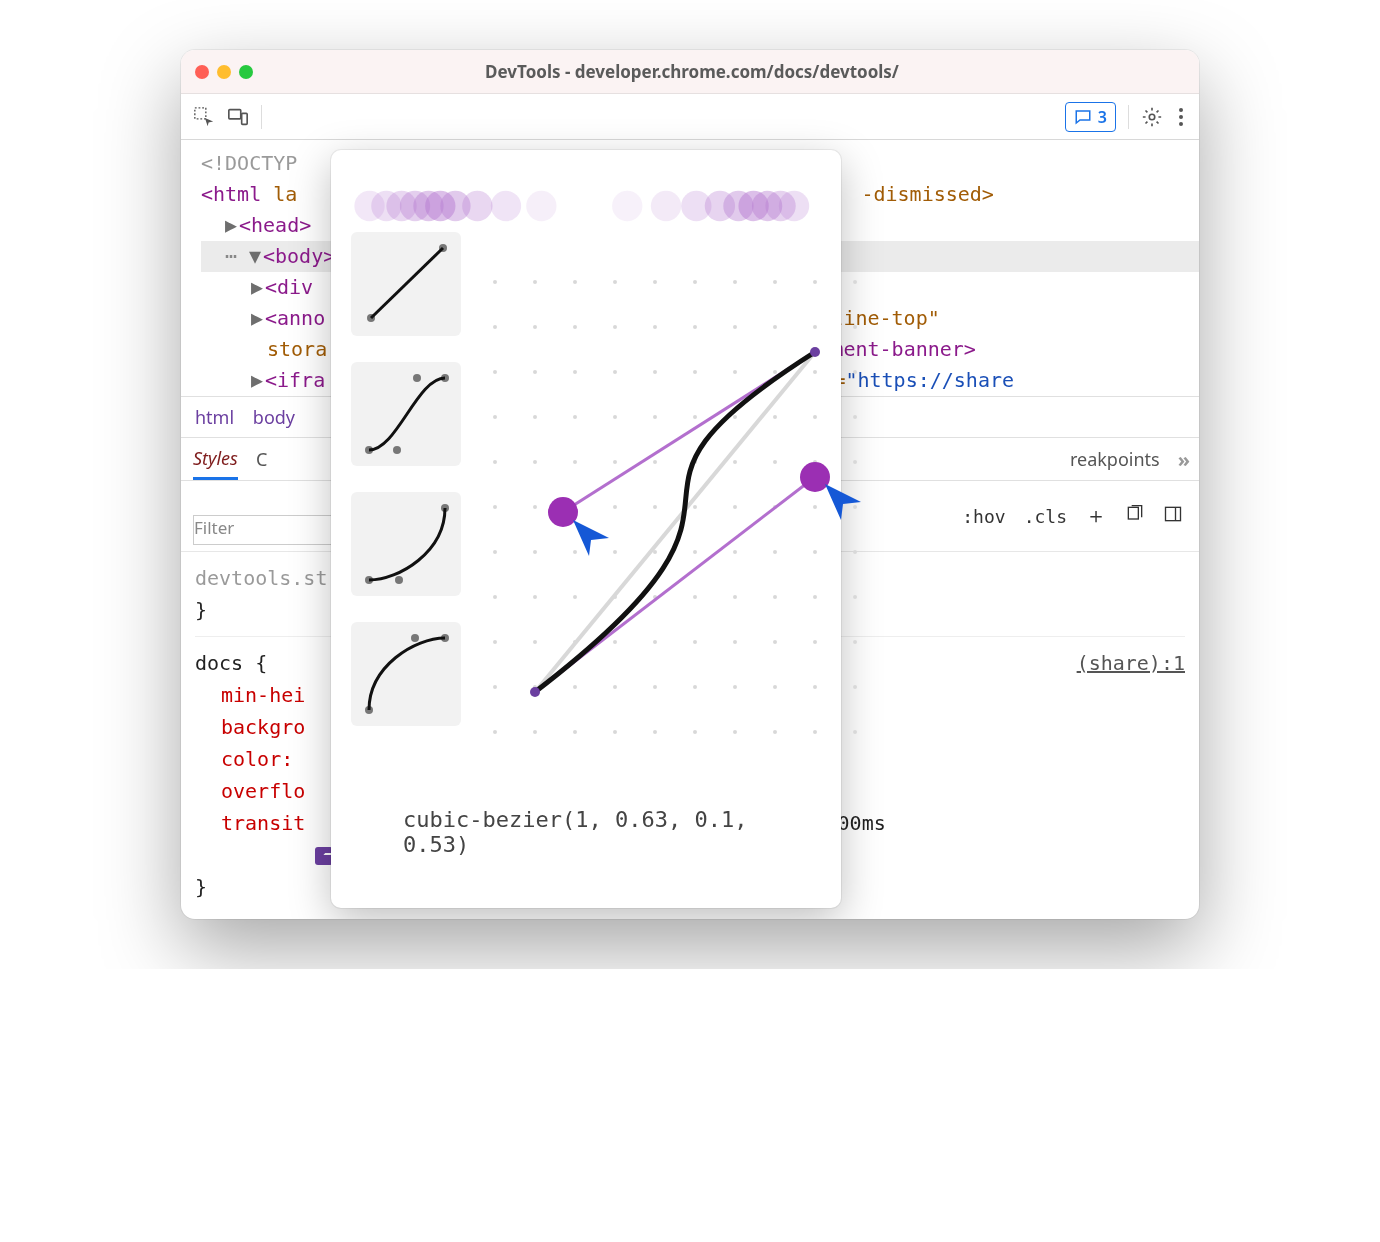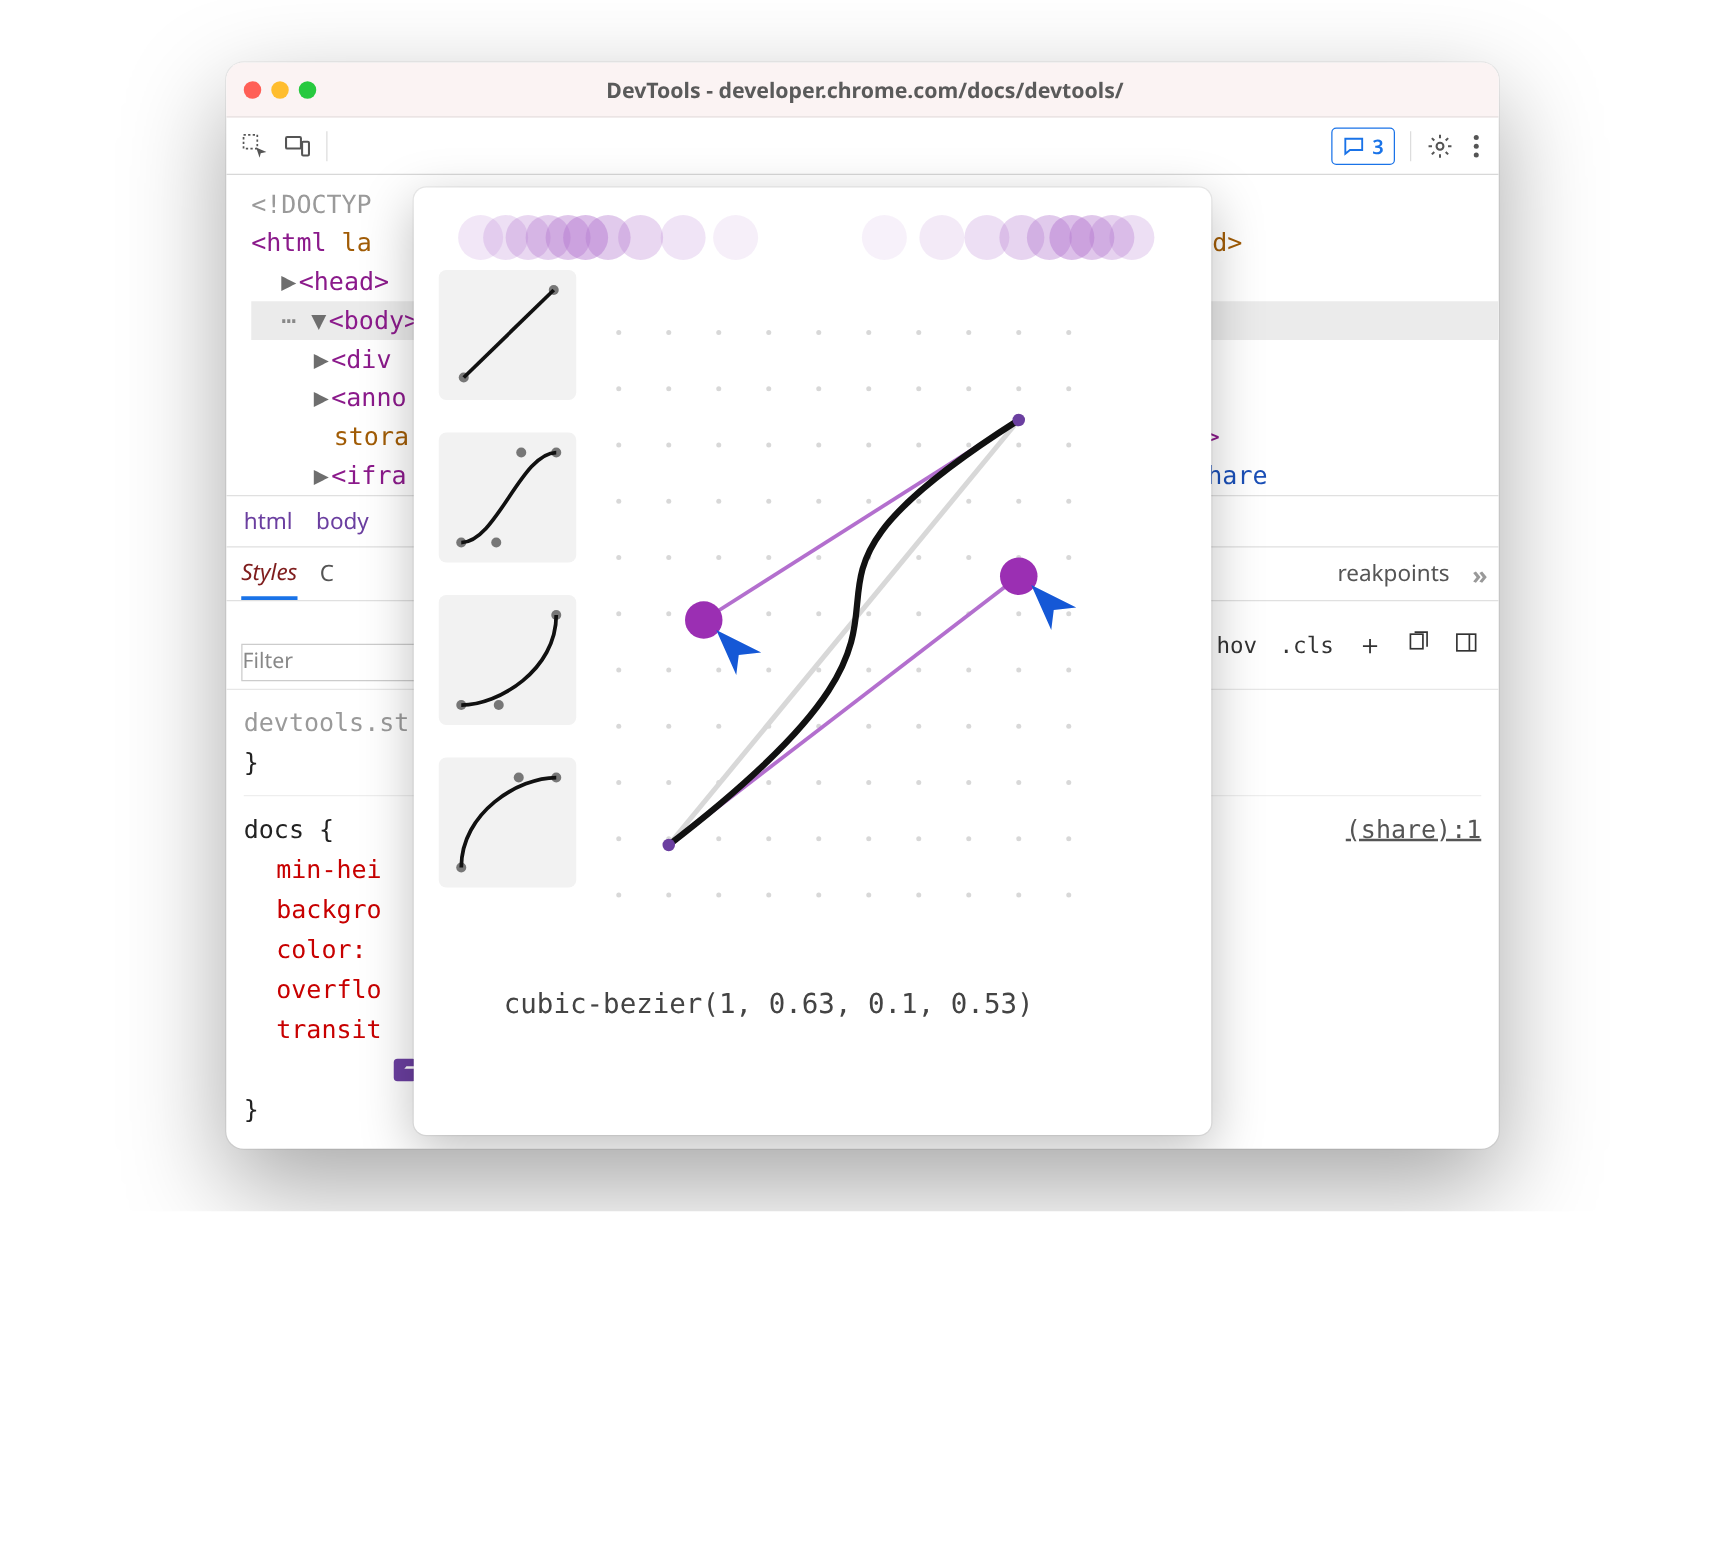--- a/index.html
+++ b/index.html
@@ -138,27 +138,27 @@
   .swatch::after{
     content:""; position:absolute; left:3px; top:12px; width:12px; height:3px;
     border-top:2px solid #fff; transform: skewX(-40deg) translateY(-6px);
   }
 
   
   .bezier {
     position: absolute;
     left: 150px;
     top: 100px;
-    width: 638px;
+    width: 510px;
     height: 758px;
     background: #fff;
     border-radius: 10px;
     box-shadow: 0 12px 42px rgba(0,0,0,0.25), 0 0 0 1px rgba(0,0,0,0.06);
     z-index: 50;
-    padding: 18px 20px 14px 20px;
+    padding: 34px 20px 14px 20px;
   }
   .balls { height: 44px; display:flex; gap:32px; justify-content:space-around; align-items:center;}
   .balls svg { width:48%; height:44px; }
   .bz-body { display:flex; gap: 14px; margin-top: 4px; }
   .presets { display:flex; flex-direction:column; gap: 26px; width:110px; }
   .preset {
     width:110px; height:104px; background:#f2f2f2; border-radius:6px;
     cursor:pointer;
   }
   .editor { flex:1; position:relative; }

